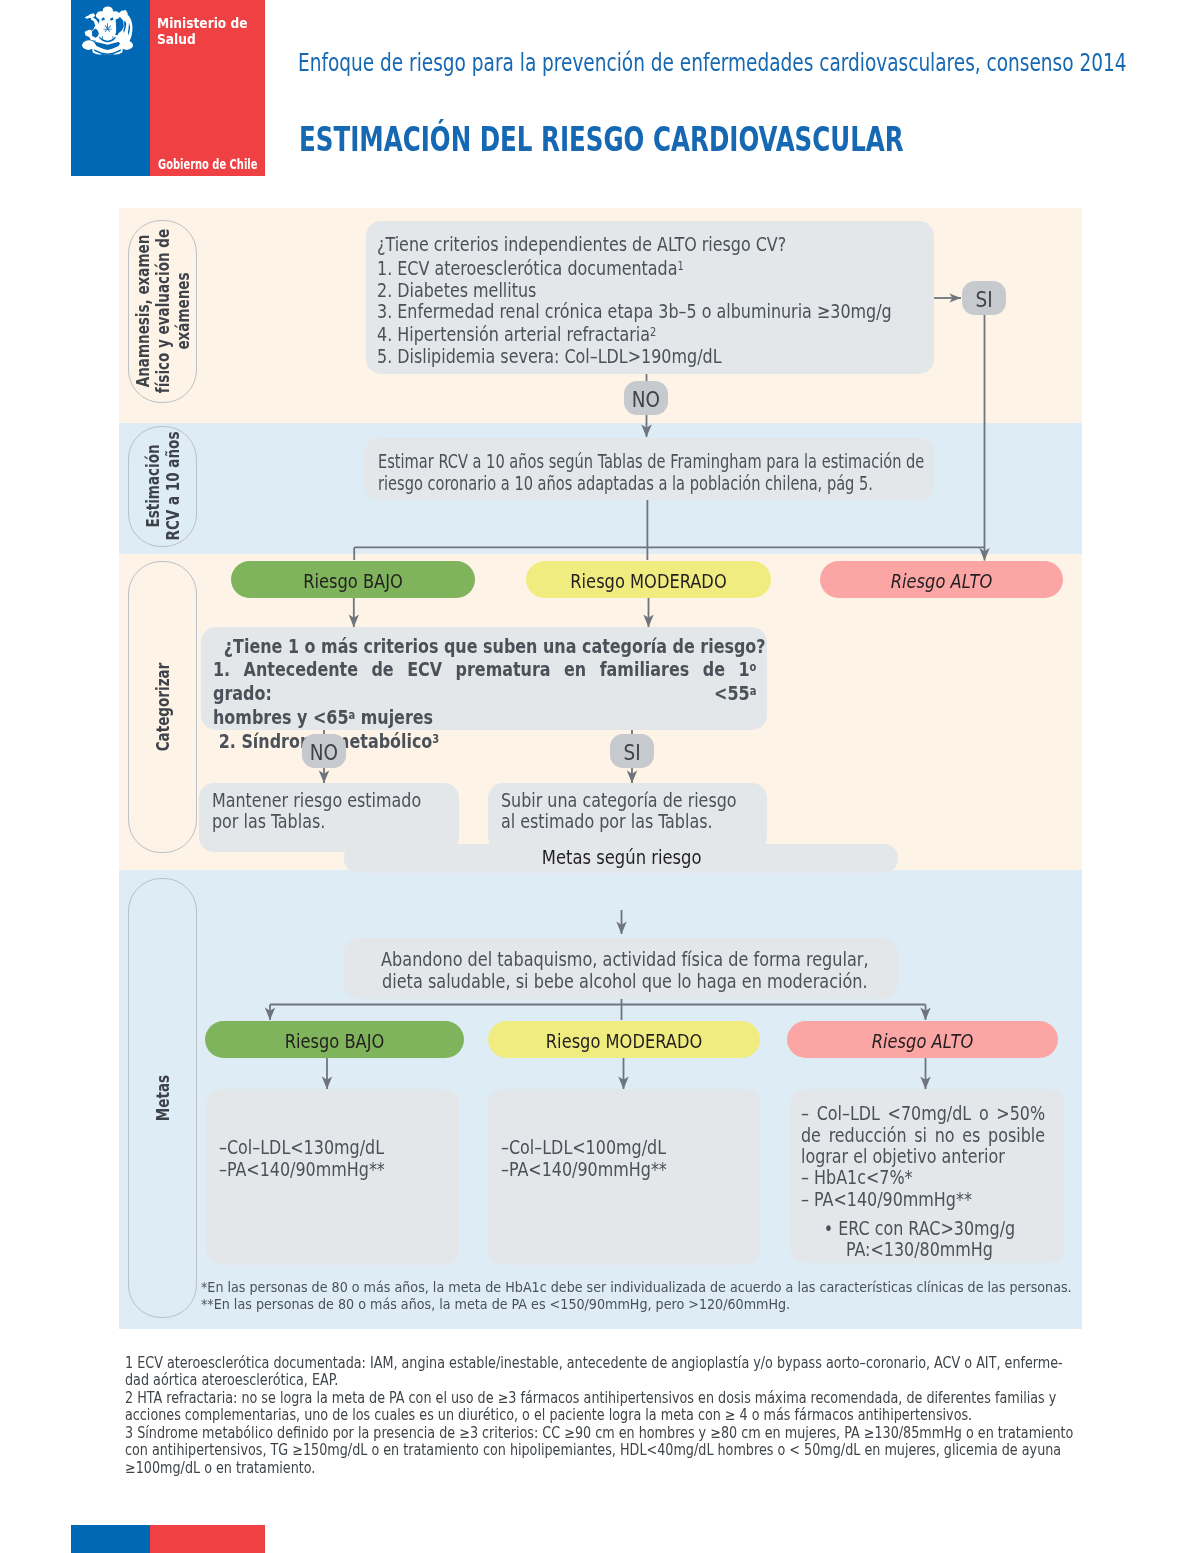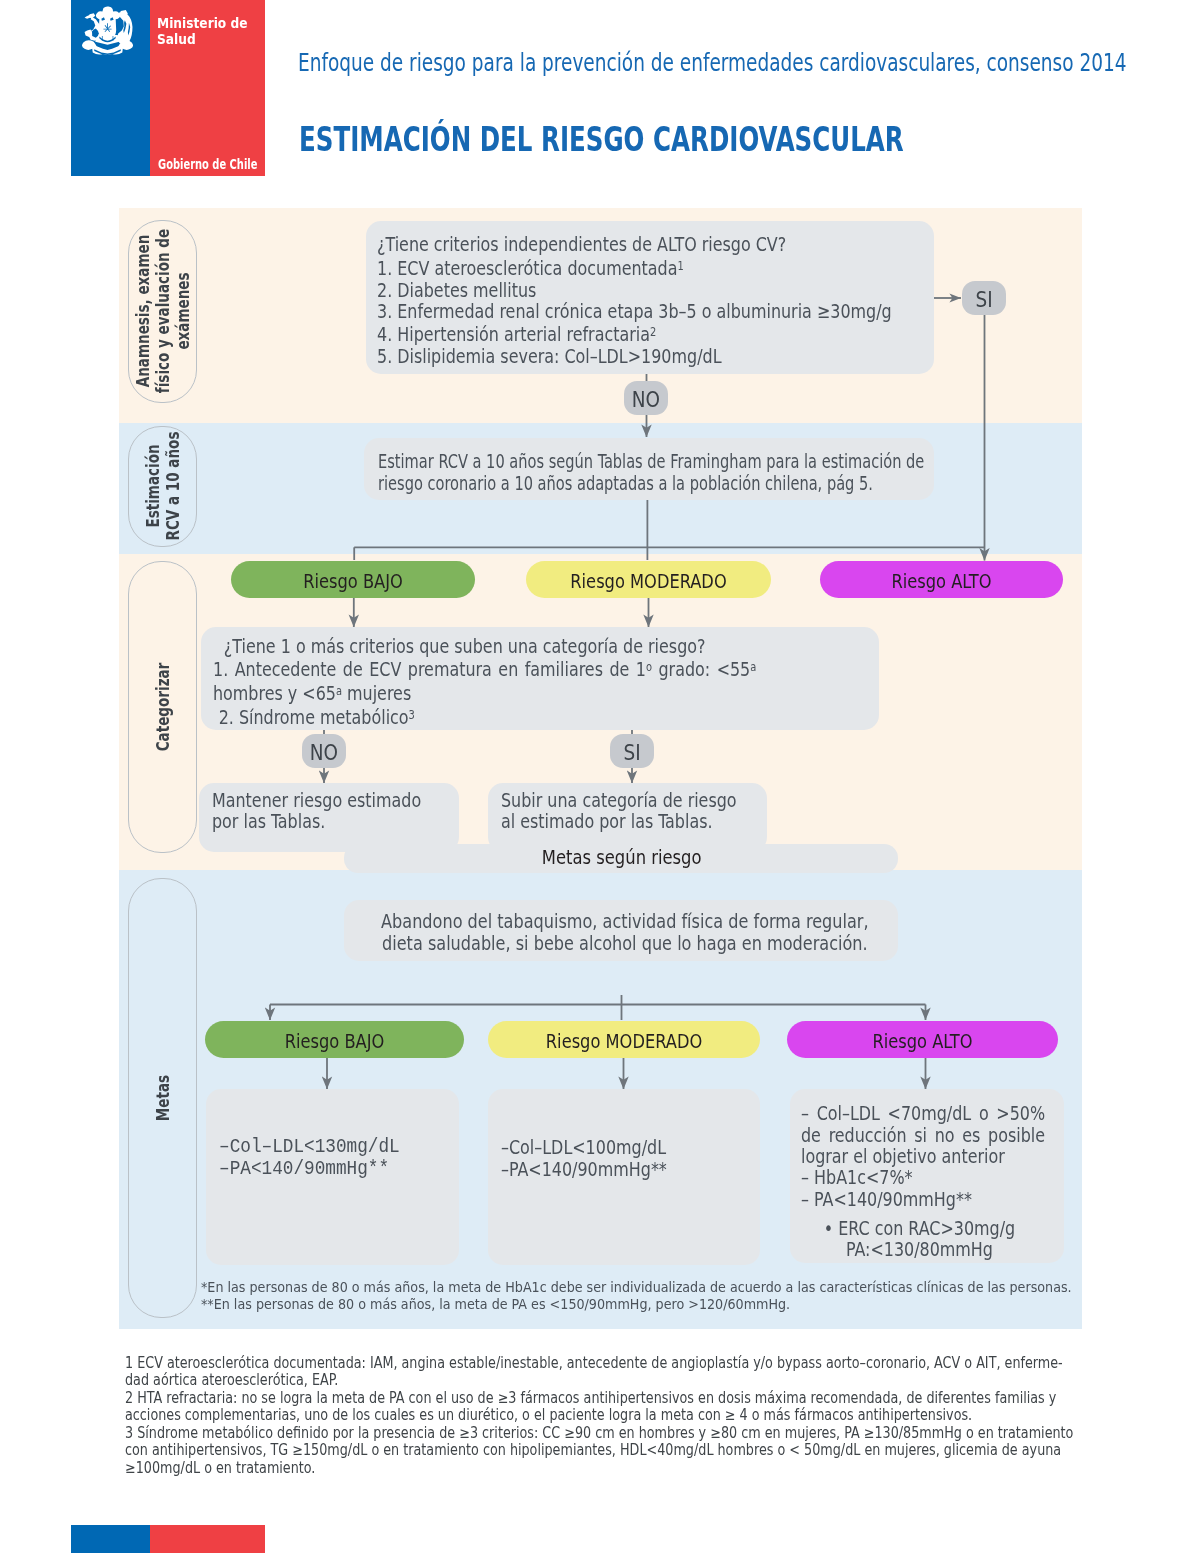--- a/index.html
+++ b/index.html
@@ -57,21 +57,21 @@
   .ind1 { padding-left:12px; }
   .ind2 { padding-left:6.3px; }
   .tl .just { white-space:normal; text-align:justify; text-align-last:justify; }
 
   .pill { border-radius:19px; height:37px; }
   .pill > span { position:absolute; left:0; top:0; width:104.5%; height:37px;
                  line-height:40.3px; text-align:center; font-size:18.9px; color:#231f20;
                  display:block; transform:scaleX(0.957); transform-origin:0 0; }
   .pill.green  { background:#7fb45c; }
   .pill.yellow { background:#f1ec80; }
-  .pill.red    { background:#d946ef; }
+  .pill.red    { background:#fca5a5;font-style:italic; }
 
   .badge { background:#c6c9ce; border-radius:13px; height:34px; }
   .badge > span { position:absolute; left:0; top:0; width:101%; height:34px;
                   line-height:38.6px; text-align:center; font-size:20.7px; color:#3d4349;
                   display:block; transform:scaleX(0.99); transform-origin:0 0; }
 
   .fnote { color:#4a5159; font-size:14.8px; line-height:17.5px;
            transform:scaleX(0.956); transform-origin:0 0; }
   .foot  { color:#3f4448; font-size:15.2px; line-height:17.5px;
            transform:scaleX(0.934); transform-origin:0 0; }
@@ -89,39 +89,39 @@
   #s1si   { left:962px; top:281px; width:44px; }
   #s1no   { left:624px; top:381px; width:44px; }
 
   #s2box  { left:364px; top:438px; width:570px; height:62px; }
   #s2box .tl { left:13.8px; top:13.4px; width:720px; transform:scaleX(0.828); }
 
   #r1a { left:231px; top:560.5px; width:244px; }
   #r1b { left:526px; top:560.5px; width:245px; }
   #r1c { left:820px; top:560.5px; width:243px; }
 
-  #s3box  { left:201px; top:627px; width:678px; height:103px; }
+  #s3box  { left:201px; top:627px; width:566px; height:103px;font-weight:bold; }
   #s3box .tl { left:11.9px; top:8.7px; width:601px; }
   #s3no   { left:302px; top:734px; width:44px; }
   #s3si   { left:610px; top:734px; width:44px; }
   #s3r1   { left:199px; top:783px; width:260px; height:69px; }
   #s3r1 .tl { left:13px; top:7px; width:270px; }
   #s3r2   { left:488px; top:783px; width:279px; height:69px; }
   #s3r2 .tl { left:13px; top:7px; width:295px; }
 
   #s4hdr  { left:344px; top:844px; width:554px; height:29px; border-radius:14px; }
   #s4hdr .tl { left:0px; top:2.8px; width:613px; text-align:center; color:#231f20; font-size:20.1px; transform:scaleX(0.906); }
-  #s4life { left:344px; top:900px; width:554px; height:61px; }
+  #s4life { left:344px; top:938px; width:554px; height:61px; }
   #s4life .tl { left:0.5px; top:11.2px; width:613px; text-align:center; transform:scaleX(0.913); }
 
   #r2a { left:205px; top:1020.5px; width:259px; }
   #r2b { left:488px; top:1020.5px; width:272px; }
   #r2c { left:787px; top:1020.5px; width:271px; }
 
-  #g1 { left:206px; top:1089px; width:253px; height:176px;font-family:Liberation Mono, monospace; }
+  #g1 { left:206px; top:1089px; width:253px; height:176px; }
   #g1 .tl { left:12.7px; top:48.3px; width:270px; }
   #g2 { left:488px; top:1089px; width:272px; height:176px; }
   #g2 .tl { left:12.7px; top:48.3px; width:290px; }
   #g3 { left:790px; top:1089px; width:274px; height:174px; }
   #g3 .tl { left:10.8px; top:14.1px; width:270px; }
   #g3 .sub { left:21px; top:128.5px; width:240px; text-align:center; }
 
   #pnotes { left:201px; top:1277.5px; width:930px; }
   #foots  { left:124.8px; top:1354.5px; width:1060px; }
 </style>

